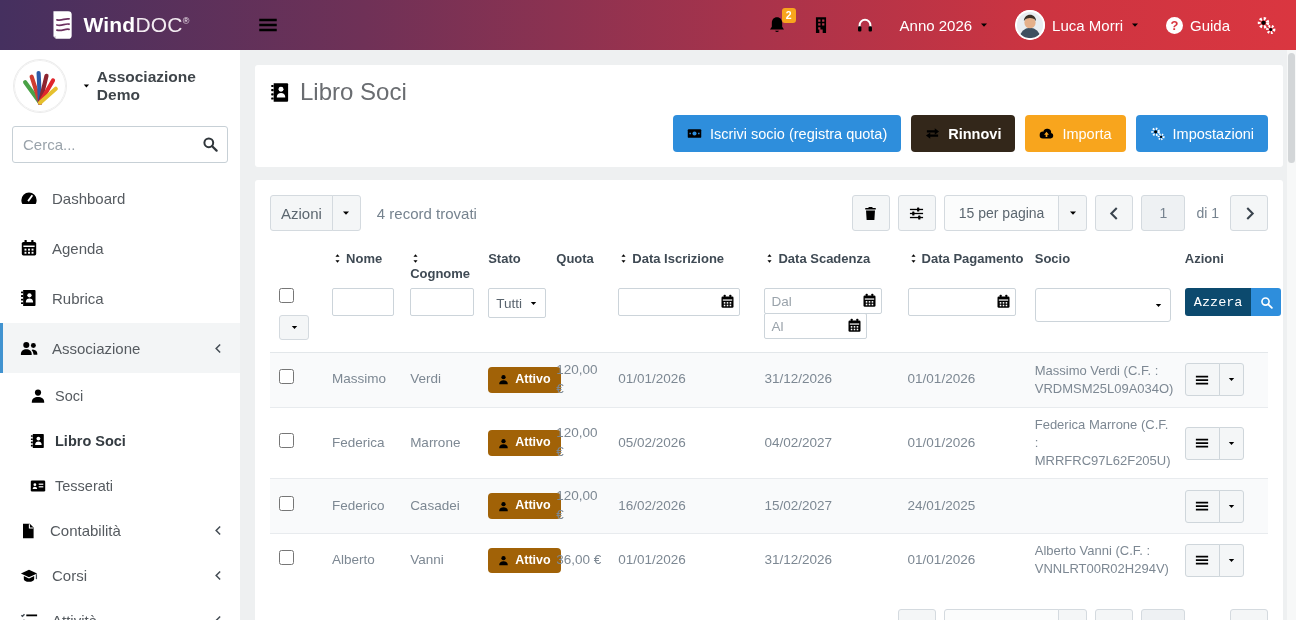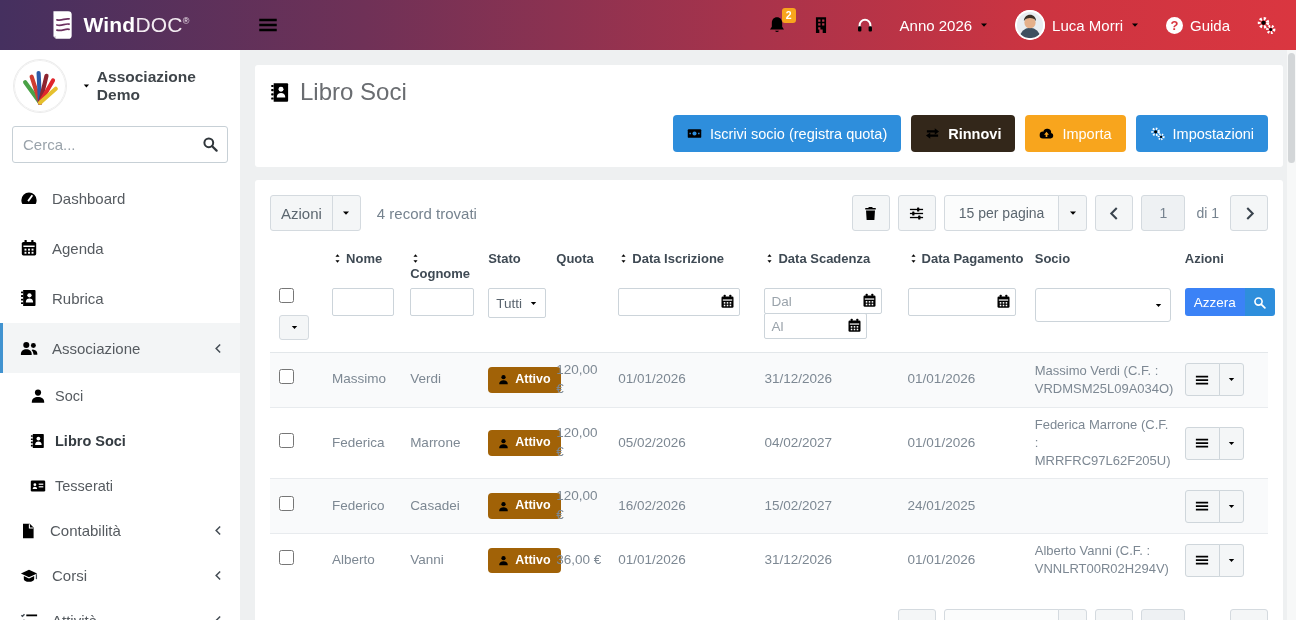--- a/index.html
+++ b/index.html
@@ -116,22 +116,22 @@
   .stack .date-wrap + .date-wrap { margin-top:-1px; }
   .f-select { height:30px; border:1px solid #ccd4da; border-radius:2px; background:#fff;
     display:flex; align-items:center; justify-content:space-between; padding:0 7px;
     font-size:13.5px; color:#5a646e; cursor:pointer; }
   .f-select .caret { color:#3f454a; }
   .f-select.tall { height:34px; border-radius:3px; }
   .sel-caret-btn { margin-top:8px; width:30px; height:25px; background:#f4f6f7; border:1px solid #d4dadf;
     border-radius:3px; display:flex; align-items:center; justify-content:center; color:#39434d; cursor:pointer; }
   .sel-caret-btn svg { width:9px; height:9px; }
   .azzera-group { display:inline-flex; }
-  .btn-azzera { height:28px; padding:0 9px; background:#3b82f6; color:#fff; border:none;
-    border-radius:3px 0 0 3px; font-size:13.5px; font-family:Liberation Sans, sans-serif; cursor:pointer; }
+  .btn-azzera { height:28px; padding:0 9px; background:#0c4a6e; color:#fff; border:none;
+    border-radius:3px 0 0 3px; font-size:13.5px; font-family:Liberation Mono, monospace; cursor:pointer; }
   .btn-fsearch { height:28px; width:30px; background:#2e8edc; color:#fff; border:none;
     border-radius:0 3px 3px 0; display:flex; align-items:center; justify-content:center; cursor:pointer; }
   .btn-fsearch svg { width:13px; height:13px; }
   .badge-active { display:inline-flex; align-items:center; gap:6px; background:#a16207; color:#fff;
     font-size:12.5px; font-weight:700; padding:4px 10px; border-radius:4px; }
   .badge-active svg { width:11px; height:11px; }
   .row-actions { display:inline-flex; }
   .row-actions .rbtn { height:33px; min-width:35px; background:#f4f6f7; border:1px solid #cfd6db;
     display:inline-flex; align-items:center; justify-content:center; color:#39434d; cursor:pointer; }
   .row-actions .rbtn:first-child { border-radius:3px 0 0 3px; }

